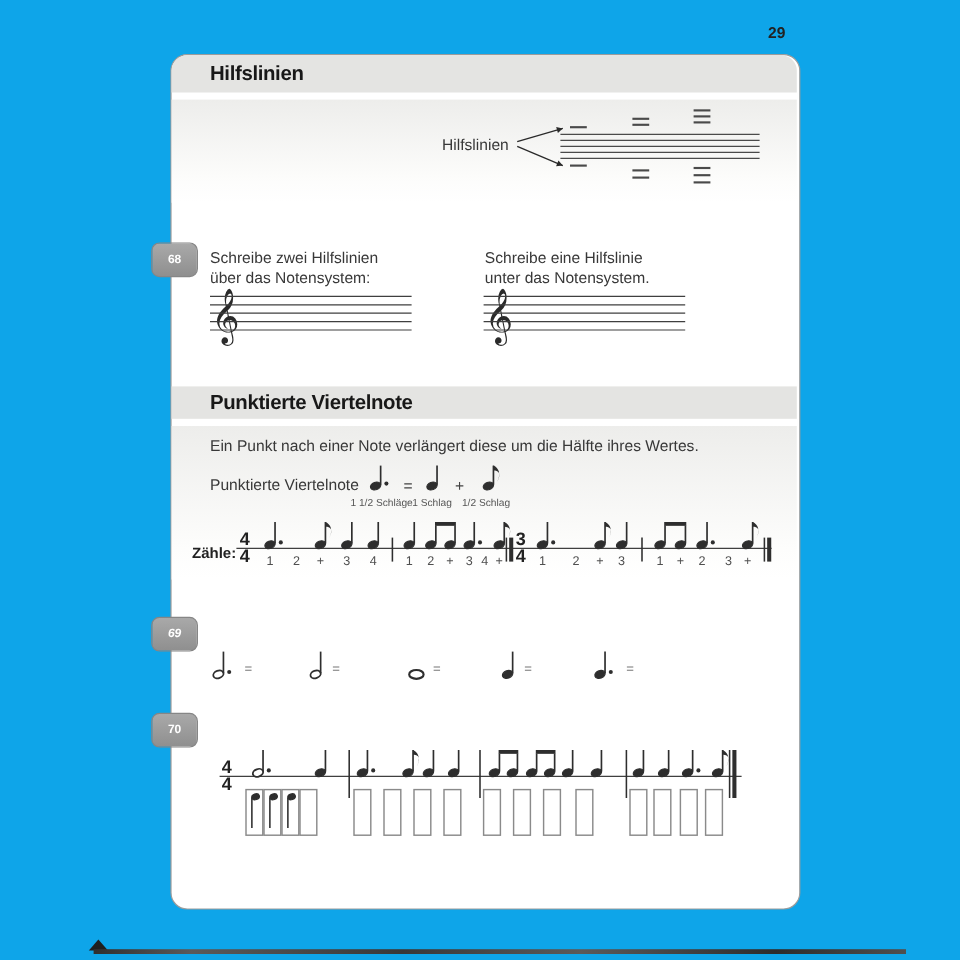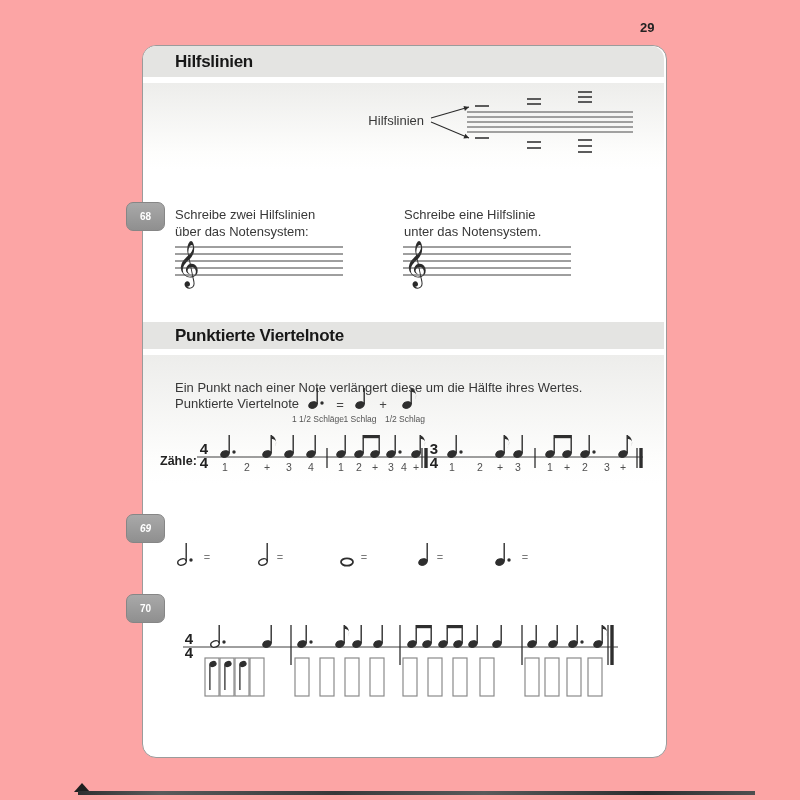--- a/index.html
+++ b/index.html
@@ -1,32 +1,32 @@
 <!DOCTYPE html>
 <html><head>
 <meta charset="utf-8">
 <style>
   html,body{margin:0;padding:0;background:#fff;}
-  .page{position:relative;width:800px;height:800px;background:#fca5a5;overflow:hidden;
+  .page{position:relative;width:800px;height:800px;background:#0ea5e9;overflow:hidden;
         font-family:"Liberation Sans","DejaVu Sans",sans-serif;color:#3a3a3a;}
   .abs{position:absolute;}
   .page-number{left:640px;top:20px;width:30px;font-size:13px;font-weight:bold;color:#222;}
   .panel{left:142px;top:45px;width:523px;height:711px;border:1px solid #9b9b9b;border-radius:14px;background:#fff;}
   .band-header{left:143px;width:521px;background:#e4e4e2;}
   .band-header.h1{top:46px;height:31px;border-radius:13px 13px 0 0;}
   .band-header.h2{top:322px;height:27px;}
   .band-sub{left:143px;width:521px;background:linear-gradient(#ededeb,#fdfdfc 80%,#ffffff);}
   .band-sub.s1{top:83px;height:86px;}
   .band-sub.s2{top:355px;height:128px;}
   .section-title{font-size:17px;font-weight:700;letter-spacing:-0.3px;color:#181818;}
   .title1{left:175px;top:52px;}
   .title2{left:175px;top:326px;}
   .body-text{font-size:13px;color:#383838;}
   .intro1{left:175px;top:93px;}
-  .intro2{left:175px;top:380px;}
+  .intro2{left:175px;top:364px;}
   .diagram-label{left:352px;top:113px;width:72px;text-align:right;}
   .eq-label{left:175px;top:396px;}
   .badge{width:37px;height:27px;background:linear-gradient(#a9a9a9,#8f8f8f);border:1px solid #868686;
          border-radius:7px;color:#fff;font-size:10px;font-weight:700;display:flex;
          align-items:center;justify-content:center;}
   .b68{left:126px;top:202px;}
   .b69{left:126px;top:514px;font-style:italic;}
   .b70{left:126px;top:594px;}
   .instr{font-size:13px;line-height:17px;color:#383838;}
   .ex68-left{left:175px;top:206px;}

